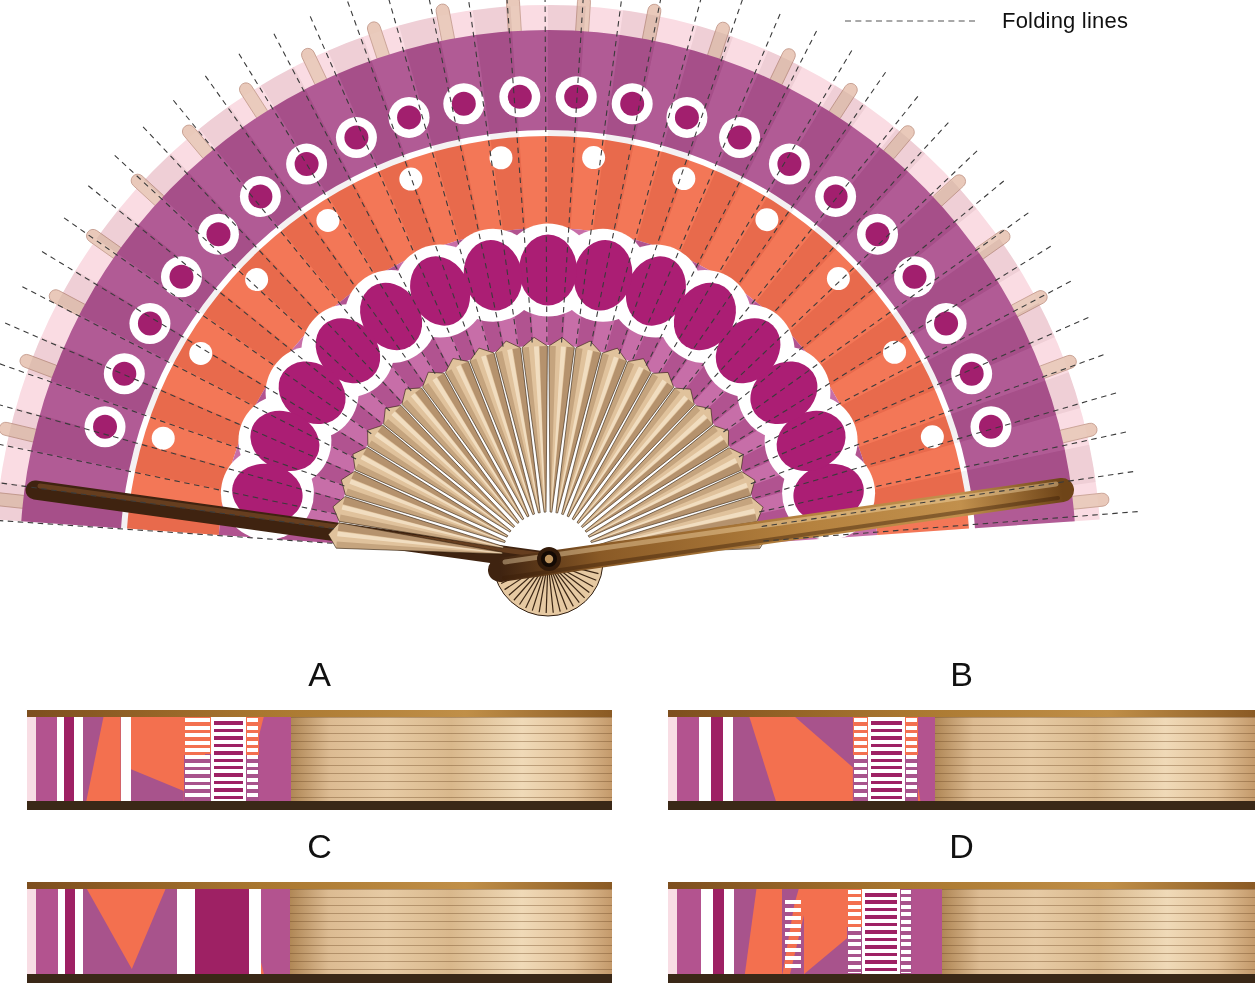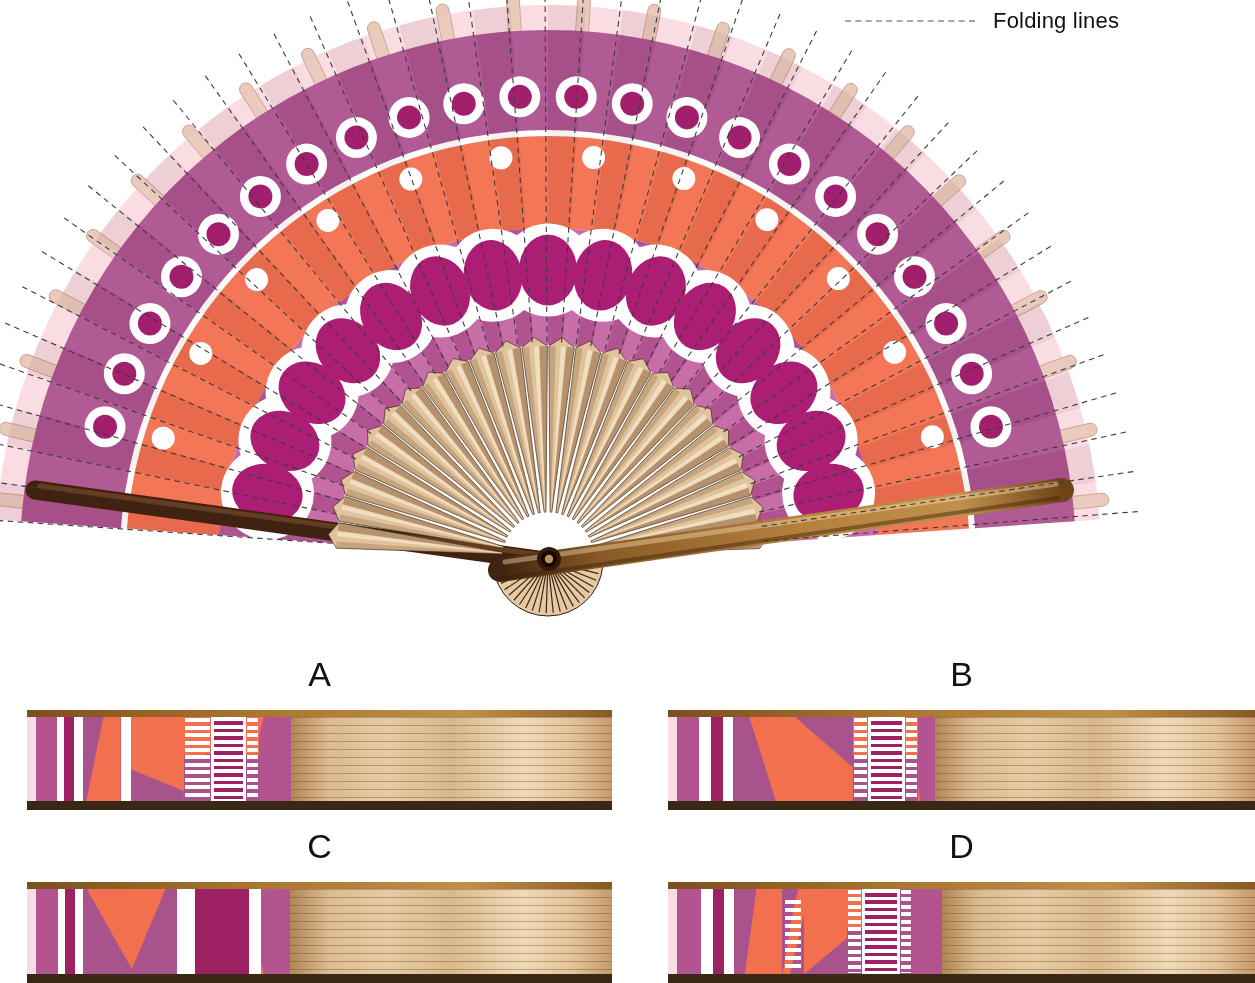--- a/index.html
+++ b/index.html
@@ -1,20 +1,20 @@
 <!DOCTYPE html>
 <html style="--white: #ffffff; --palePink: #f8dde4; --rimPink: #fadbe2; --magenta: #b3538f; --magentaBand: #ad5390; --innerPink: #c05c9e; --darkMagenta: #9e2164; --purple: #a8538c; --coral: #f3704f; --dotMagenta: #a21f6e; --tan: #e0c29c; --tipPink: #e9c9ba; --stickDarkBrown: #3f2310; --barBottomBrown: #3a2817; --foldLine: #3b3b3b; --legendLine: #a8a8a8; --text: #111111;"><head>
 <meta charset="utf-8">
 <style>
   html,body{margin:0;padding:0;background:#fff;font-family:"Liberation Sans",sans-serif;}
   .canvas{position:relative;width:1255px;height:983px;background:#fff;overflow:hidden;}
   #fan-svg{position:absolute;left:0;top:0;}
 
   
-  .legend{position:absolute;left:845px;top:8px;display:flex;align-items:center;gap:18px;z-index:5;}
+  .legend{position:absolute;left:845px;top:8px;display:flex;align-items:center;gap:27px;z-index:5;}
   .legend-line{width:130px;height:0;border-top:2px dashed var(--legendLine,#a8a8a8);}
   .legend-text{font-size:22px;color:var(--text,#111);letter-spacing:.2px;}
 
   
   .option{position:absolute;}
   .opt-label{position:absolute;top:-55px;left:0;right:0;text-align:center;
              font-size:34px;color:var(--text,#111);}
   .bar{position:absolute;inset:0;display:flex;flex-direction:column;}
   .bar-top{height:7px;background:linear-gradient(90deg,#7d4e1e,#a9772f 40%,#c08f48 75%,#8a5a24);}
   .bar-body{flex:1;display:flex;overflow:hidden;}

